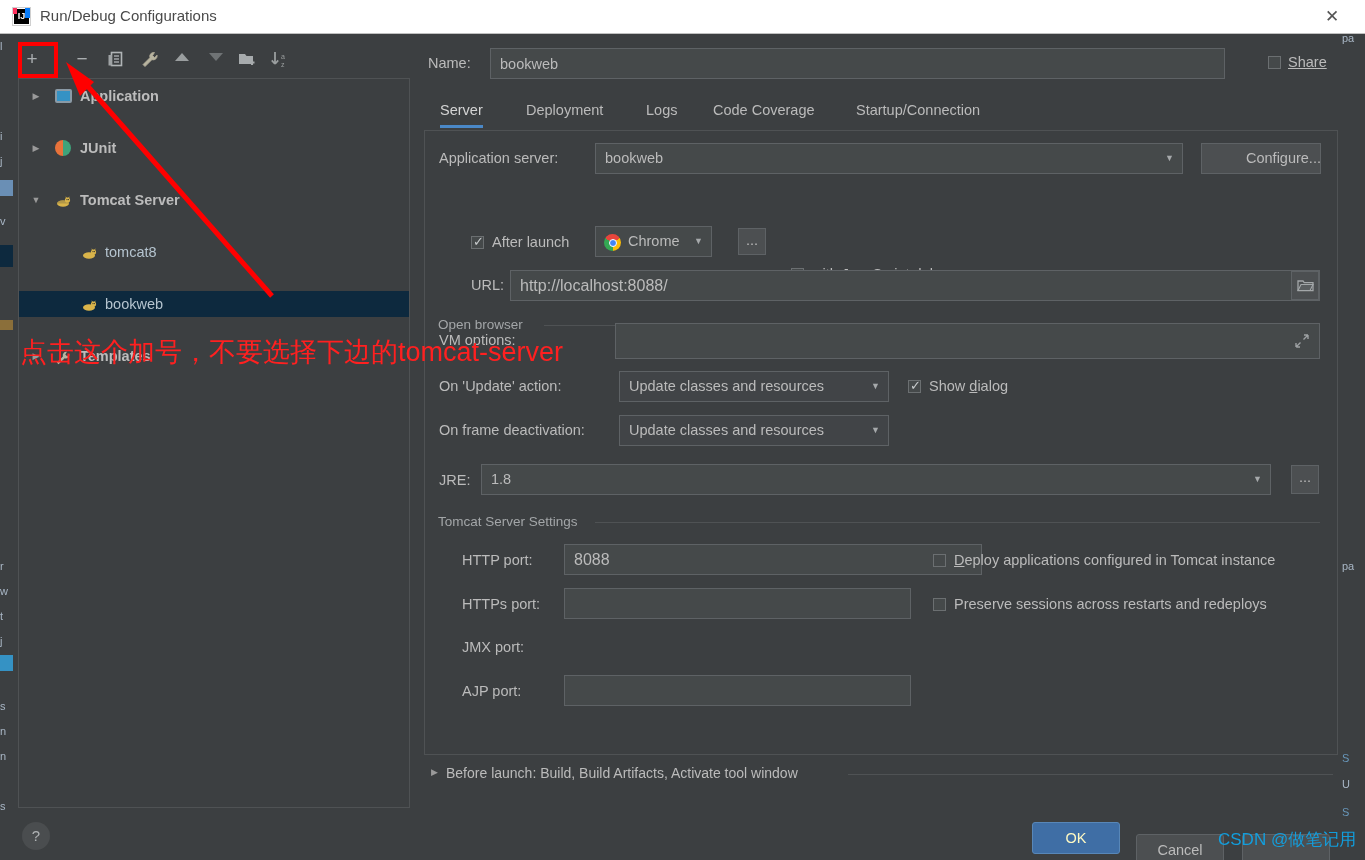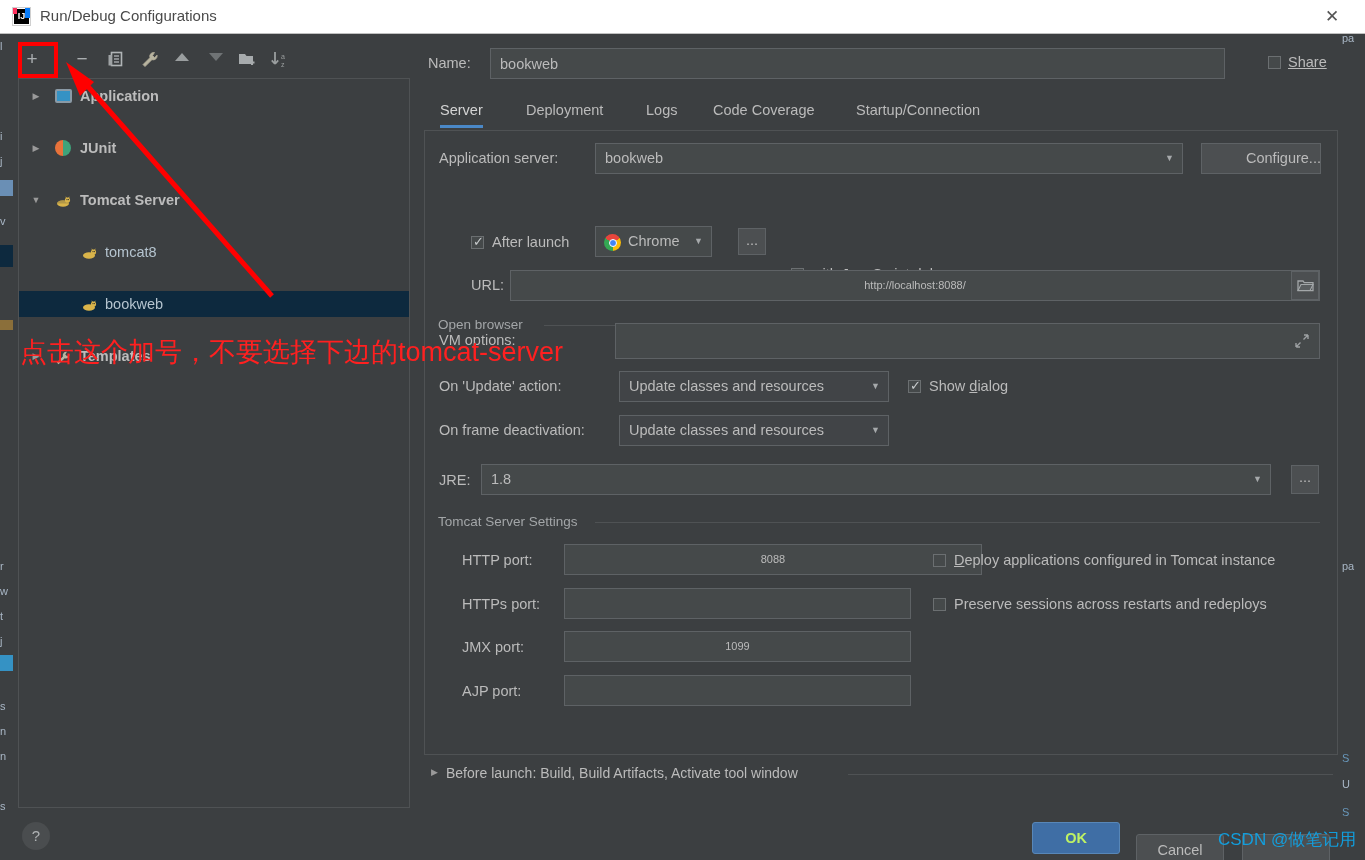--- a/index.html
+++ b/index.html
@@ -163,23 +163,23 @@
     position: absolute; left: 424px; top: 130px; width: 914px; height: 625px;
     border: 1px solid #4f5254; box-sizing: border-box;
     background: #3c3f41;
   }
 
   .flabel {
     position: absolute; font-size: 14.5px; color: #bbbbbb; white-space: nowrap;
   }
   .finput {
     position: absolute; background: #45494a; border: 1px solid #5e6265;
-    box-sizing: border-box; color: #bbbbbb; font-size: 11px;
+    box-sizing: border-box; color: #bbbbbb; font-size: 16px;
     padding: 0 9px; font-family: "Liberation Sans", sans-serif; outline: none;
-    height: 31px; line-height: 29px; text-align: center;
+    height: 31px; line-height: 29px;
   }
   .finput.empty { color: #7a7e80; }
   .btn {
     position: absolute; background: #4c4f51; border: 1px solid #5e6265;
     box-sizing: border-box; color: #bbbbbb; font-size: 14.5px;
     text-align: center; cursor: pointer;
     font-family: "Liberation Sans", sans-serif;
   }
   .combo {
     position: absolute; background: #45494a; border: 1px solid #5e6265;
@@ -233,21 +233,21 @@
   }
   .bl-line { position: absolute; top: 9px; height: 1px; background: #4f5254; }
 
   .dlg-btn {
     position: absolute; top: 822px; height: 32px;
     border-radius: 3px; font-size: 14.5px; text-align: center; line-height: 30px;
     cursor: pointer; box-sizing: border-box;
     font-family: "Liberation Sans", sans-serif;
   }
   .dlg-btn.primary {
-    background: #3f6ea5; border: 1px solid #5887b8; color: #bef264; font-weight: bold;
+    background: #3f6ea5; border: 1px solid #5887b8; color: #fef9c3; font-weight: normal;
   }
   .dlg-btn.normal {
     background: #4c4f51; border: 1px solid #5e6265; color: #bbbbbb; margin-top: 12px;
   }
 
   
   .anno-box {
     position: absolute; left: 18px; top: 42px; width: 40px; height: 36px;
     border: 4px solid #ff0000; box-sizing: border-box;
   }
@@ -512,21 +512,20 @@
     <div class="group-title" style="left:13px; top:383px;">Tomcat Server Settings</div>
     <div class="group-line" style="left:170px; top:391px; width:725px;"></div>
 
     <div class="flabel" style="left:37px; top:421px;">HTTP port:</div>
     <div class="finput" style="left:139px; top:413px; width:418px;">8088</div>
 
     <div class="flabel" style="left:37px; top:465px;">HTTPs port:</div>
     <div class="finput" style="left:139px; top:457px; width:347px;"></div>
 
     <div class="flabel" style="left:37px; top:508px;">JMX port:</div>
-    <div class="finput" style="left:139px; top:500px; width:347px;">1099</div>
 
     <div class="flabel" style="left:37px; top:552px;">AJP port:</div>
     <div class="finput" style="left:139px; top:544px; width:347px;"></div>
 
     <div class="checkrow" style="left:508px; top:421px;">
       <span class="cb"></span><span class="u">D</span><span>eploy applications configured in Tomcat instance</span>
     </div>
     <div class="checkrow" style="left:508px; top:465px;">
       <span class="cb"></span><span>Preserve sessions across restarts and redeploys</span>
     </div>

